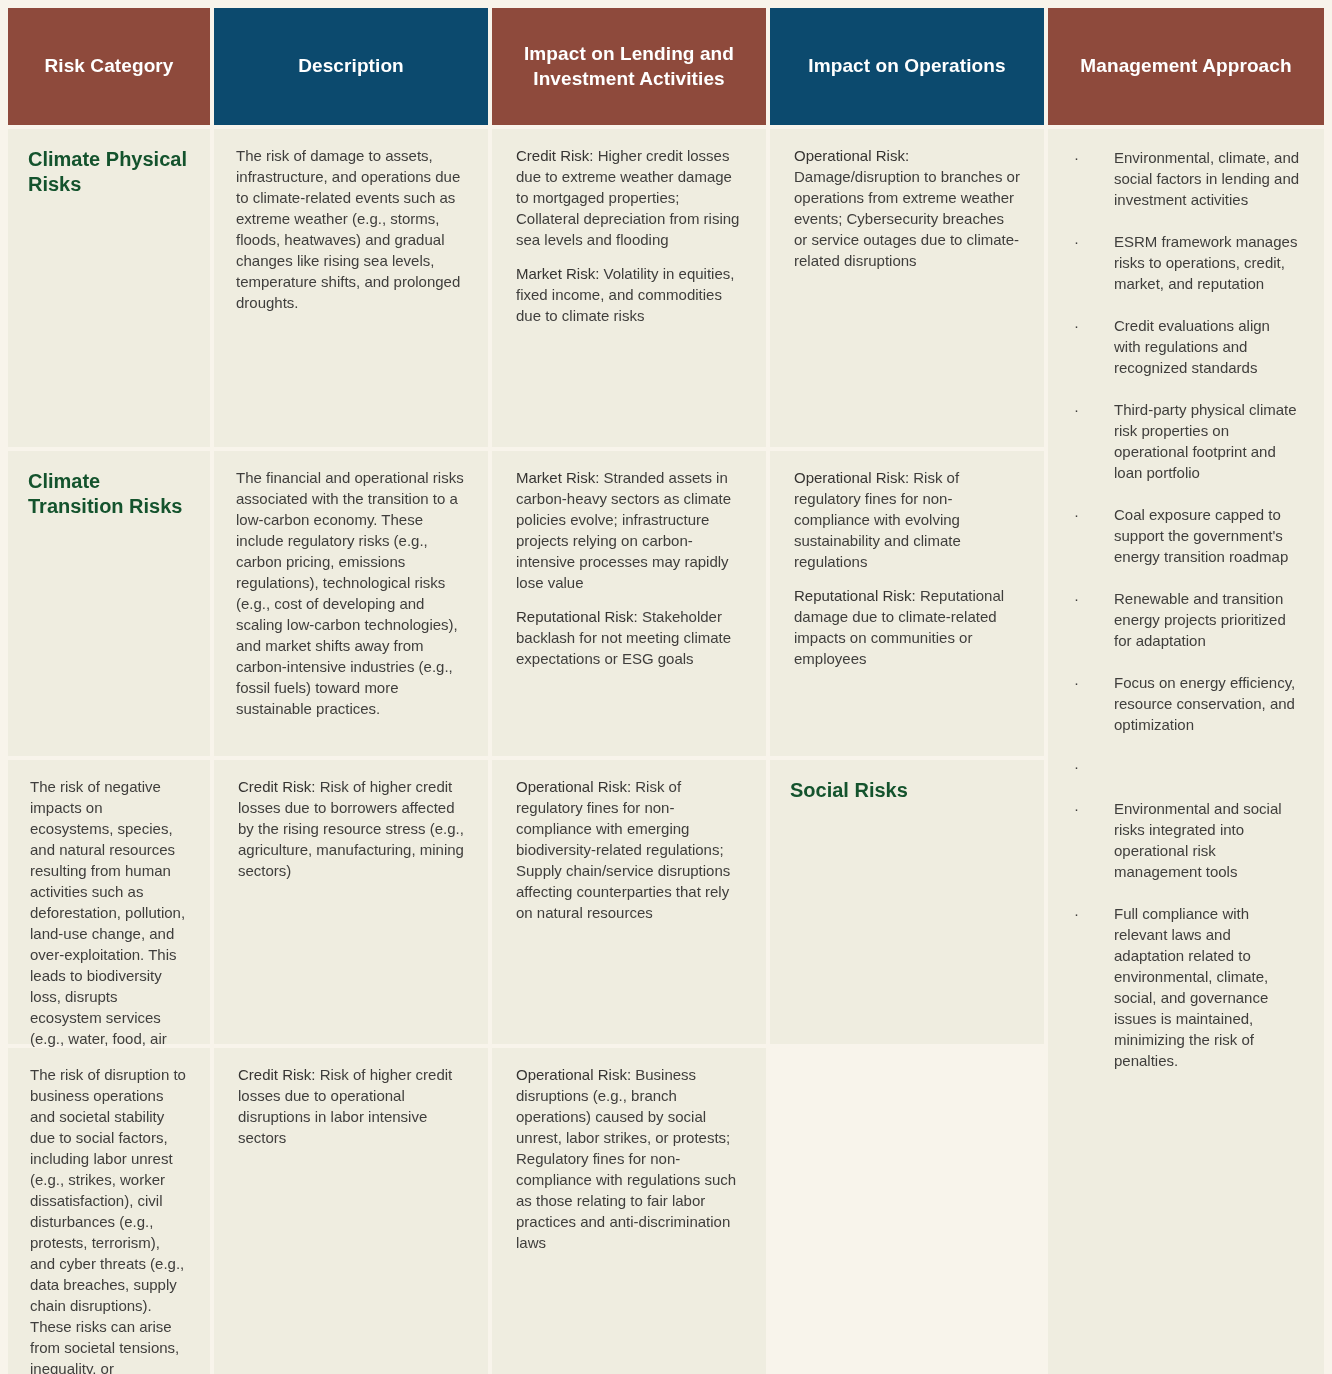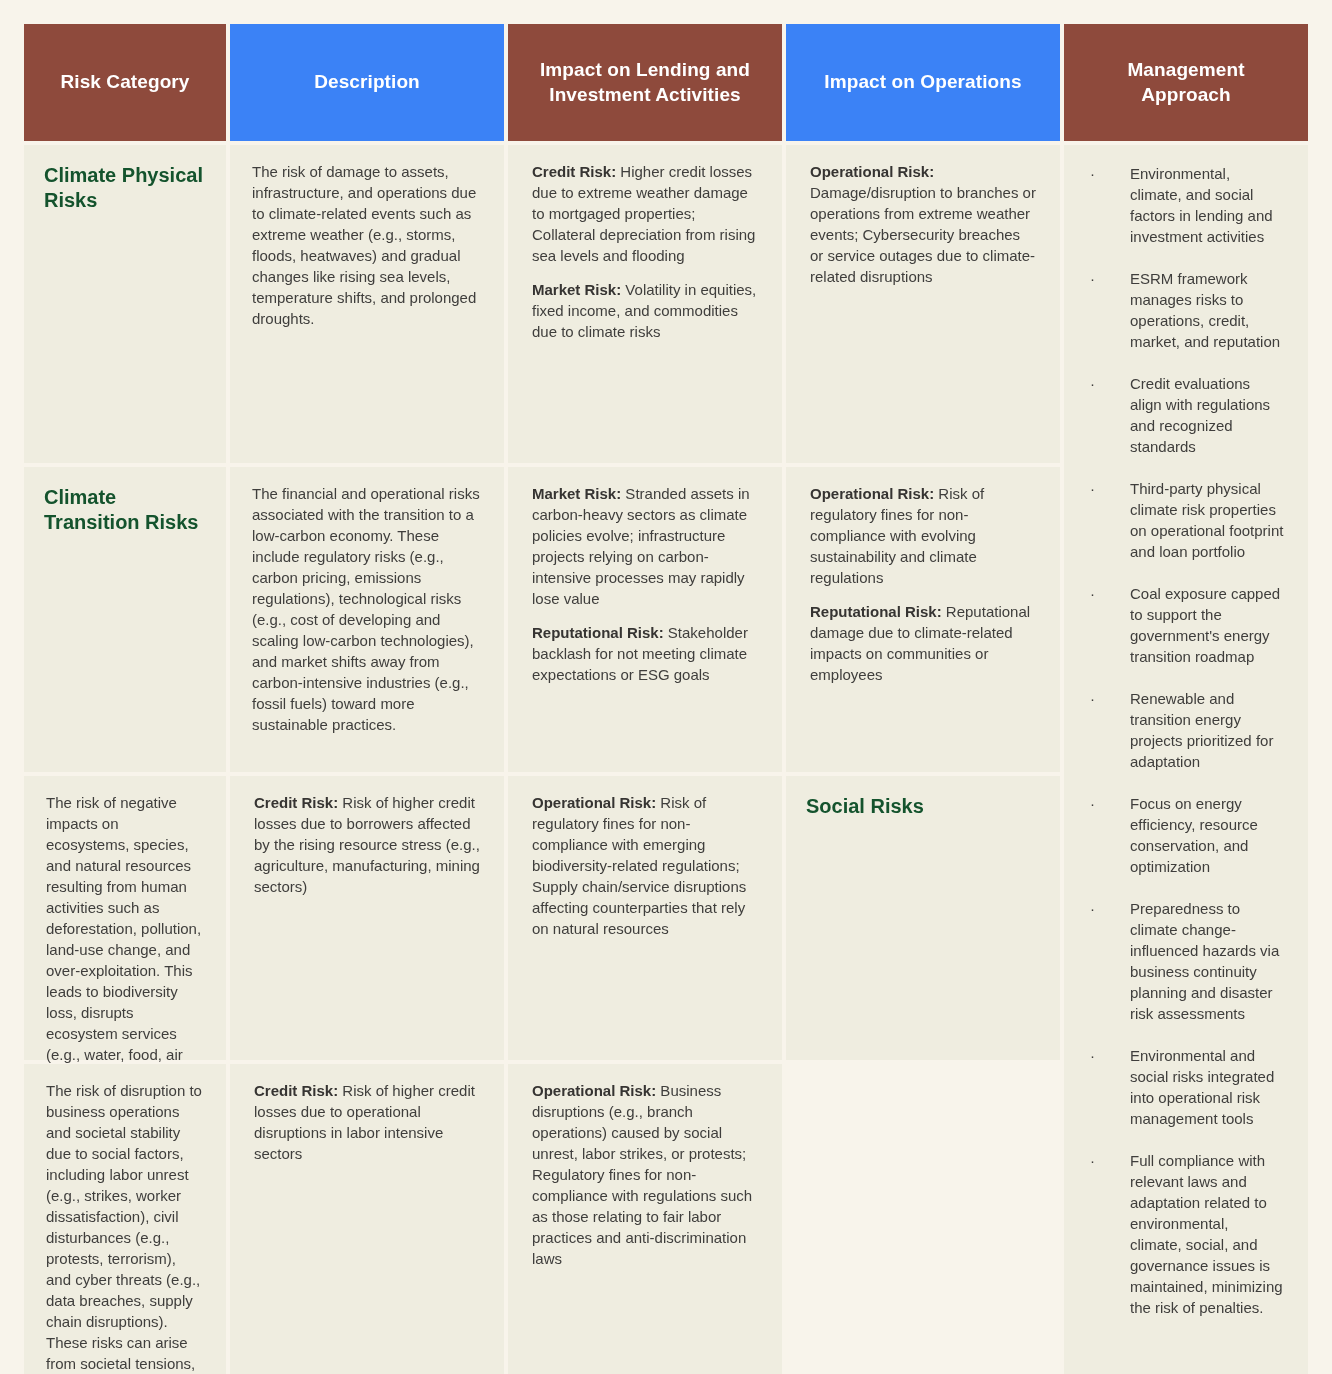--- a/index.html
+++ b/index.html
@@ -7,43 +7,43 @@
   body {
     font-family:"Liberation Sans", sans-serif;
     color:#3F3E3C;
     width:1332px;
   }
   .risk-table {
     display:grid;
     grid-template-columns:202px 274px 274px 274px 1fr;
     grid-template-rows:117px 318px 305px 284px 1fr;
     gap:4px;
-    padding:24px;
+    padding:8px;
     width:1332px;
     height:1374px;
   }
   .th {
     display:flex; align-items:center; justify-content:center;
     text-align:center; color:#FFFFFF; font-weight:700;
     font-size:19px; line-height:1.3; padding:0 20px;
     letter-spacing:0.1px;
   }
   .th-red   { background:#8E4A3C; }
-  .th-taupe { background:#3b82f6; }
+  .th-taupe { background:#0c4a6e; }
   .cell {
     background:#EFEDE0;
     font-size:15px; line-height:21px;
     padding:16px 22px;
   }
   .cat-cell {
     font-size:20px; font-weight:700; line-height:25px;
     color:#14532d; padding:18px 20px;
   }
   .impact-cell { padding:16px 24px; }
-  .para b { font-weight:700; color:#363432; }
+  .para b { font-weight:400; color:#363432; }
   .para + .para { margin-top:13px; }
   .mgmt-cell {
     grid-column:5; grid-row:2 / span 4;
     padding:18px 24px 18px 20px;
   }
   .mi { display:grid; grid-template-columns:46px 1fr; }
   .mi + .mi { margin-top:21px; }
   .dot { padding-left:6px; color:#3F3E3C; }
 </style>
 </head>
@@ -93,21 +93,20 @@
     <div class="mi">
         <span class="dot">·</span>
         <span>Renewable and transition energy projects prioritized for adaptation</span>
       </div>
     <div class="mi">
         <span class="dot">·</span>
         <span>Focus on energy efficiency, resource conservation, and optimization</span>
       </div>
     <div class="mi">
         <span class="dot">·</span>
-        <span>Preparedness to climate change-influenced hazards via business continuity planning and disaster risk assessments</span>
       </div>
     <div class="mi">
         <span class="dot">·</span>
         <span>Environmental and social risks integrated into operational risk management tools</span>
       </div>
     <div class="mi">
         <span class="dot">·</span>
         <span>Full compliance with relevant laws and adaptation related to environmental, climate, social, and governance issues is maintained, minimizing the risk of penalties.</span>
       </div>
   </div>

